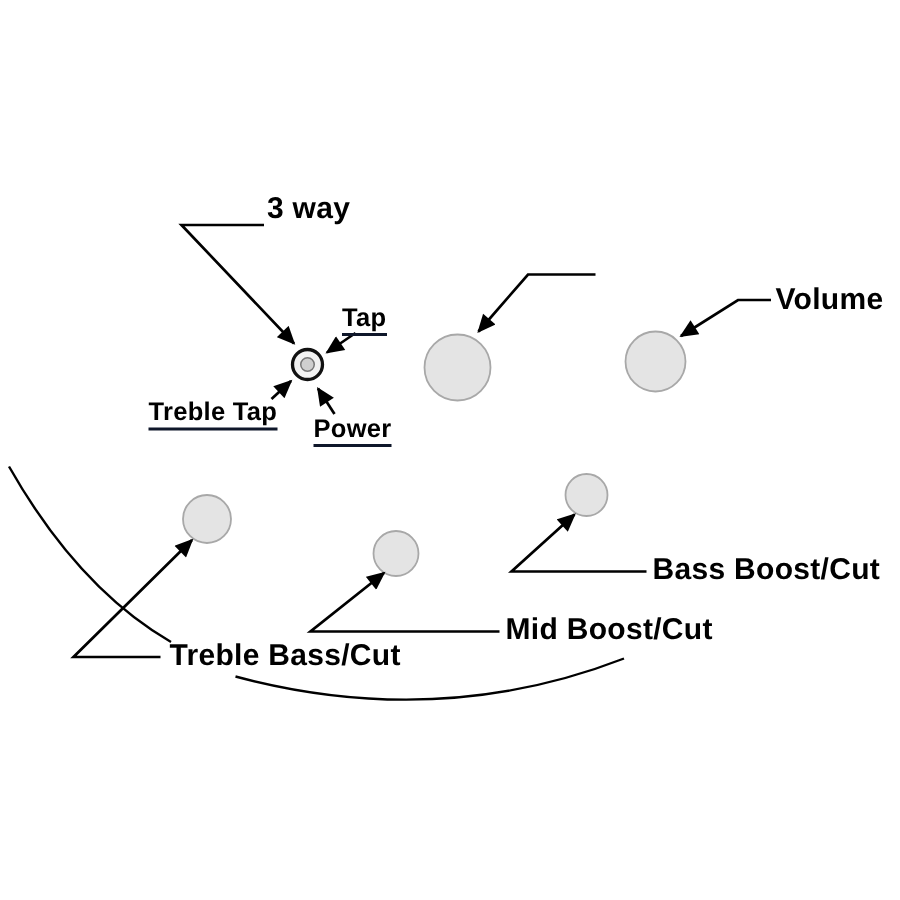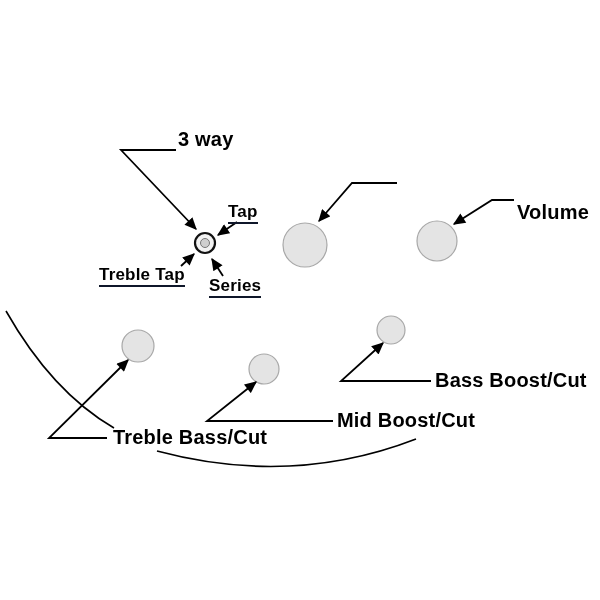--- a/index.html
+++ b/index.html
@@ -76,24 +76,24 @@
   </svg>
 
   <div class="label big" style="left:178px;top:128px;">
     <span class="title-line">3 way</span>
   </div>
 
   <div class="label small underlined" style="left:228px;top:202px;">Tap</div>
 
   <div class="label small underlined" style="left:99px;top:265px;">Treble Tap</div>
 
-  <div class="label small underlined" style="left:209px;top:276px;">Series</div>
+  <div class="label small underlined" style="left:209px;top:276px;">Power</div>
 
 
-  <div class="label big" style="left:517px;top:189px;margin-top:12px;">Volume</div>
+  <div class="label big" style="left:517px;top:189px;">Volume</div>
 
   <div class="label big" style="left:435px;top:369px;">Bass Boost/Cut</div>
 
   <div class="label big" style="left:337px;top:409px;">Mid Boost/Cut</div>
 
   <div class="label big" style="left:113px;top:426px;">Treble Bass/Cut</div>
 
 </div>
 
 </body></html>

